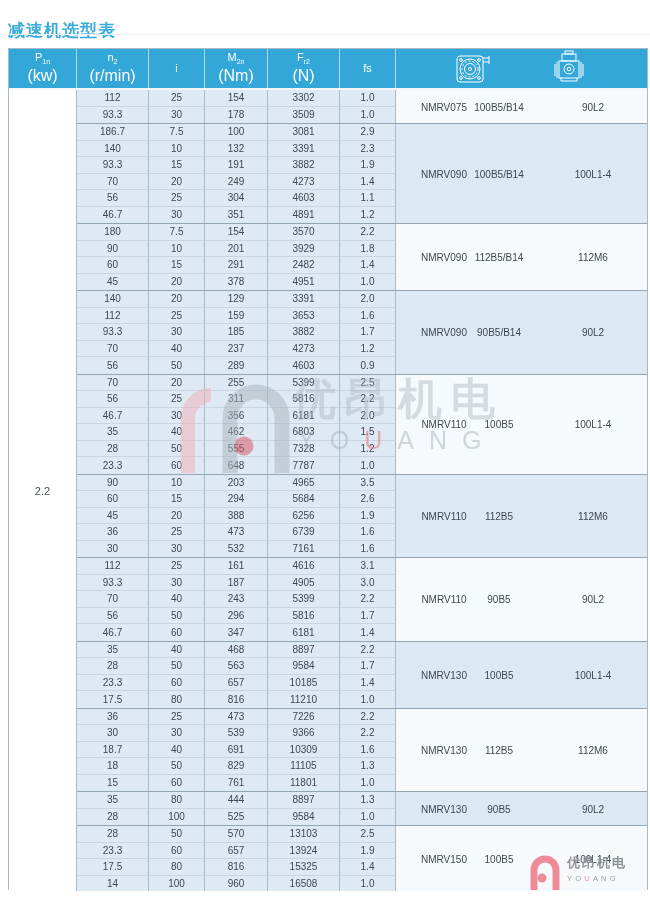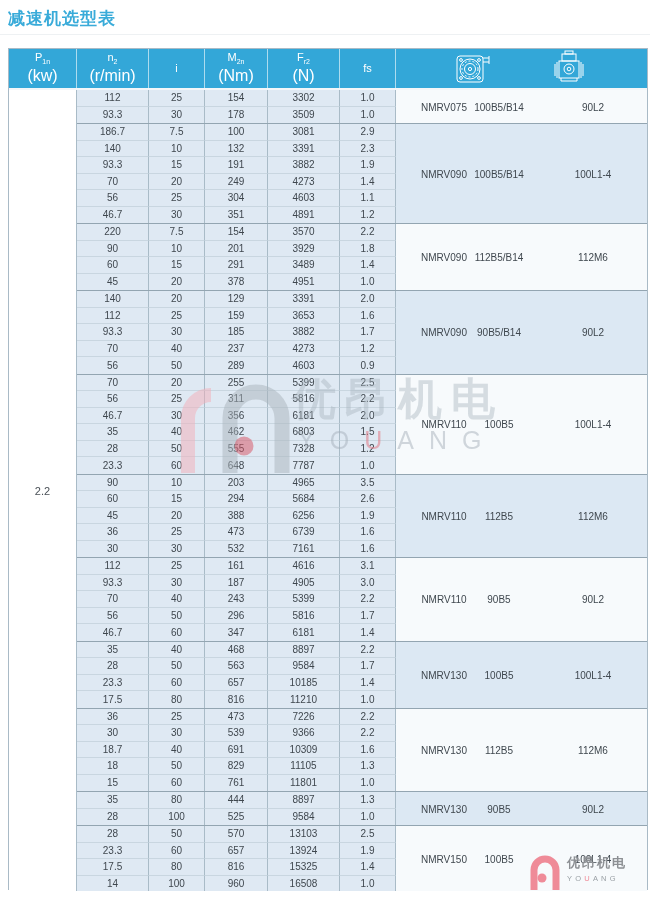--- a/index.html
+++ b/index.html
@@ -1,18 +1,18 @@
 <!DOCTYPE html>
 <html><head>
 <meta charset="utf-8">
 <style>
   html,body{margin:0;padding:0;background:#fff;}
   .page{position:relative;width:650px;height:897px;background:#fff;overflow:hidden;
         font-family:"Liberation Sans","DejaVu Sans",sans-serif;}
-  .title{position:absolute;left:8px;top:7px;margin:0;font-size:17px;font-weight:bold;
+  .title{position:absolute;left:8px;top:19px;margin:0;font-size:17px;font-weight:bold;
          color:#39abd9;letter-spacing:1px;}
   .title-rule{position:absolute;left:0;top:34px;width:650px;border-top:1px solid #eef1f3;}
 
   .table{position:absolute;left:8px;top:48px;width:640px;height:842px;
          border:1px solid #a9bac6;background:#fff;box-sizing:border-box;}
 
   
   .thead{display:flex;height:39px;background:#33a7d8;border-bottom:2px solid #f2f6f9;}
   .hcell{box-sizing:border-box;display:flex;flex-direction:column;justify-content:center;
          align-items:center;color:#fff;font-size:11px;line-height:1.3;
@@ -193,38 +193,38 @@
             </div>
             <div class="block">
               <span class="bm">NMRV090</span>
               <span class="bf">100B5/B14</span>
               <span class="bmo">100L1-4</span>
             </div>
           </div>
           <div class="group">
             <div class="rows">
               <div class="row">
-                <div class="cell w1">220</div>
+                <div class="cell w1">180</div>
                 <div class="cell w2">7.5</div>
                 <div class="cell w3">154</div>
                 <div class="cell w4">3570</div>
                 <div class="cell w5">2.2</div>
               </div>
               <div class="row">
                 <div class="cell w1">90</div>
                 <div class="cell w2">10</div>
                 <div class="cell w3">201</div>
                 <div class="cell w4">3929</div>
                 <div class="cell w5">1.8</div>
               </div>
               <div class="row">
                 <div class="cell w1">60</div>
                 <div class="cell w2">15</div>
                 <div class="cell w3">291</div>
-                <div class="cell w4">3489</div>
+                <div class="cell w4">2482</div>
                 <div class="cell w5">1.4</div>
               </div>
               <div class="row">
                 <div class="cell w1">45</div>
                 <div class="cell w2">20</div>
                 <div class="cell w3">378</div>
                 <div class="cell w4">4951</div>
                 <div class="cell w5">1.0</div>
               </div>
             </div>

